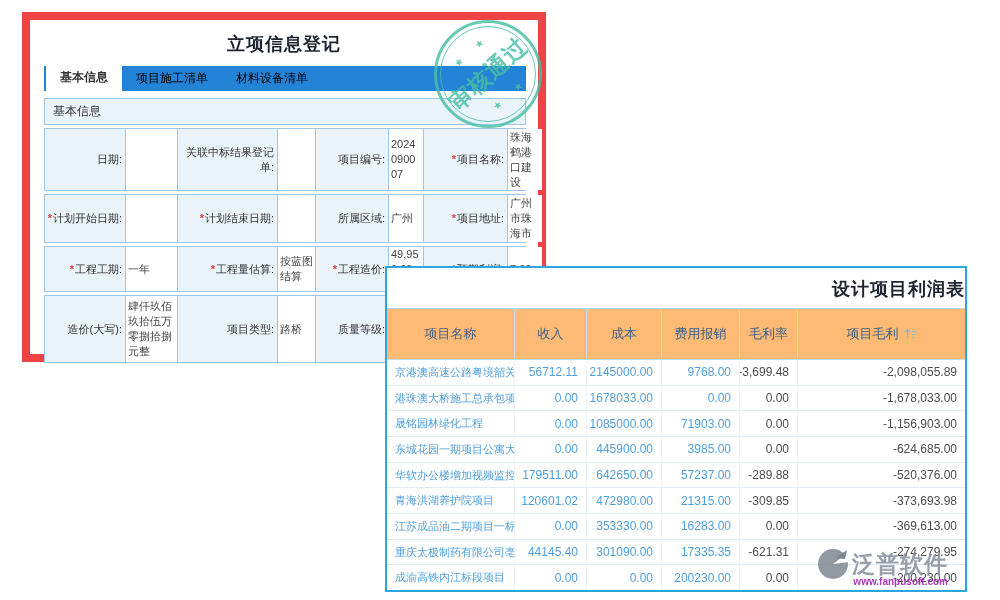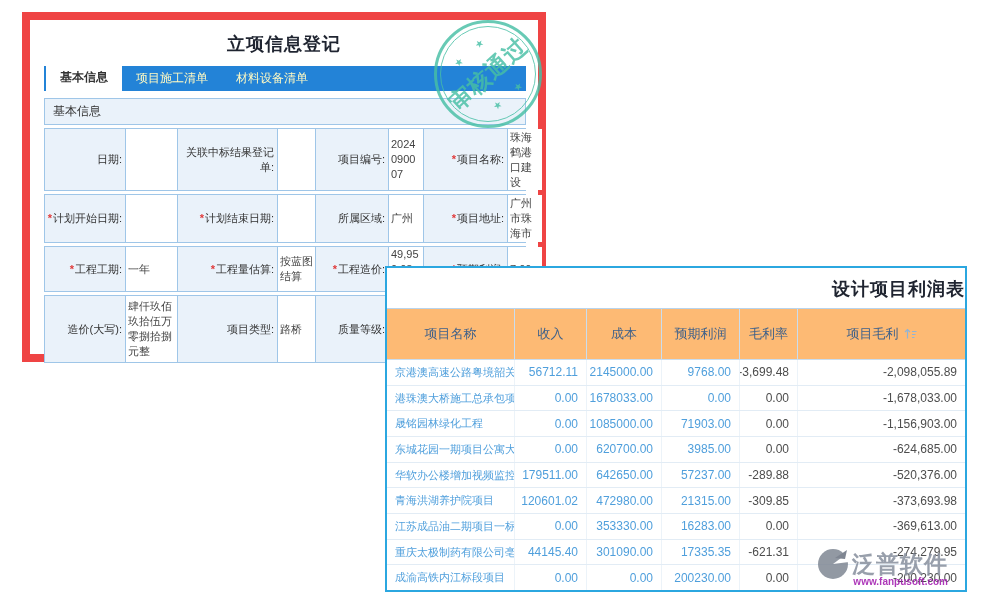--- a/index.html
+++ b/index.html
@@ -5,21 +5,21 @@
   html,body{margin:0;padding:0;}
   body{font-family:"Liberation Sans","DejaVu Sans",sans-serif;}
   .stage{position:relative;width:1000px;height:600px;background:#fff;overflow:hidden;}
 
   
   .w1{position:absolute;left:22px;top:12px;width:524px;height:350px;background:#fff;
       border:8px solid #ef4444;box-sizing:border-box;z-index:1;}
   .w1-title{height:44px;box-sizing:border-box;padding-top:12px;text-align:center;
       font-size:18px;font-weight:bold;color:#1f2430;letter-spacing:1px;}
   .tabs{margin:2px 12px 0 14px;height:25px;background:#2383D7;display:flex;align-items:flex-end;}
-  .tab{color:#fef9c3;font-size:12px;padding:0 14px;line-height:25px;height:25px;cursor:pointer;}
+  .tab{color:#000000;font-size:12px;padding:0 14px;line-height:25px;height:25px;cursor:pointer;}
   .tab.active{background:#fff;color:#333;font-weight:bold;height:28px;line-height:28px;
       margin-left:2px;border-radius:3px 3px 0 0;}
   .panel{margin:7px 12px 0 14px;}
   .panel-h{height:27px;line-height:25px;background:#EAF2FA;border:1px solid #9FC6E8;
       box-sizing:border-box;font-size:12px;color:#333;padding-left:8px;margin-bottom:3px;}
   .frow{display:flex;border:1px solid #9FC6E8;box-sizing:border-box;margin-bottom:3px;background:#fff;}
   .fr1{height:63px}.fr2{height:49px}.fr3{height:46px}.fr4{height:68px}
   .fcell{display:flex;align-items:center;box-sizing:border-box;font-size:11px;line-height:15px;
       border-left:1px solid #9FC6E8;overflow:hidden;}
   .fcell:first-child{border-left:none;}
@@ -192,21 +192,21 @@
     <div class="stamp-text">审核通过</div>
   </div>
 
   <div class="w2">
     <div class="w2-title">设计项目利润表</div>
 
     <div class="phead">
       <div class="phcell pc1">项目名称</div>
       <div class="phcell pc2">收入</div>
       <div class="phcell pc3">成本</div>
-      <div class="phcell pc4">预期利润</div>
+      <div class="phcell pc4">费用报销</div>
       <div class="phcell pc5">毛利率</div>
       <div class="phcell pc6">
         <span>项目毛利</span>
         <span class="sort-ico">
           <svg width="13" height="12" viewBox="0 0 13 12">
               <path d="M3.5 1.5 L3.5 10.5 M1 4 L3.5 1.5 L6 4" stroke="#8FB4D6" stroke-width="1.2" fill="none"></path>
               <path d="M8 3.5 h4.5 M8 6.5 h3.5 M8 9.5 h2.5" stroke="#8FB4D6" stroke-width="1.2"></path>
             </svg>
         </span>
       </div>
@@ -233,21 +233,21 @@
         <div class="pcell pc1 pname">晟铭园林绿化工程</div>
         <div class="pcell pc2 pnum blue">0.00</div>
         <div class="pcell pc3 pnum blue">1085000.00</div>
         <div class="pcell pc4 pnum blue">71903.00</div>
         <div class="pcell pc5 pnum dark">0.00</div>
         <div class="pcell pc6 pnum dark">-1,156,903.00</div>
       </div>
       <div class="prow">
         <div class="pcell pc1 pname">东城花园一期项目公寓大堂</div>
         <div class="pcell pc2 pnum blue">0.00</div>
-        <div class="pcell pc3 pnum blue">620700.00</div>
+        <div class="pcell pc3 pnum blue">445900.00</div>
         <div class="pcell pc4 pnum blue">3985.00</div>
         <div class="pcell pc5 pnum dark">0.00</div>
         <div class="pcell pc6 pnum dark">-624,685.00</div>
       </div>
       <div class="prow">
         <div class="pcell pc1 pname">华软办公楼增加视频监控项</div>
         <div class="pcell pc2 pnum blue">179511.00</div>
         <div class="pcell pc3 pnum blue">642650.00</div>
         <div class="pcell pc4 pnum blue">57237.00</div>
         <div class="pcell pc5 pnum dark">-289.88</div>

